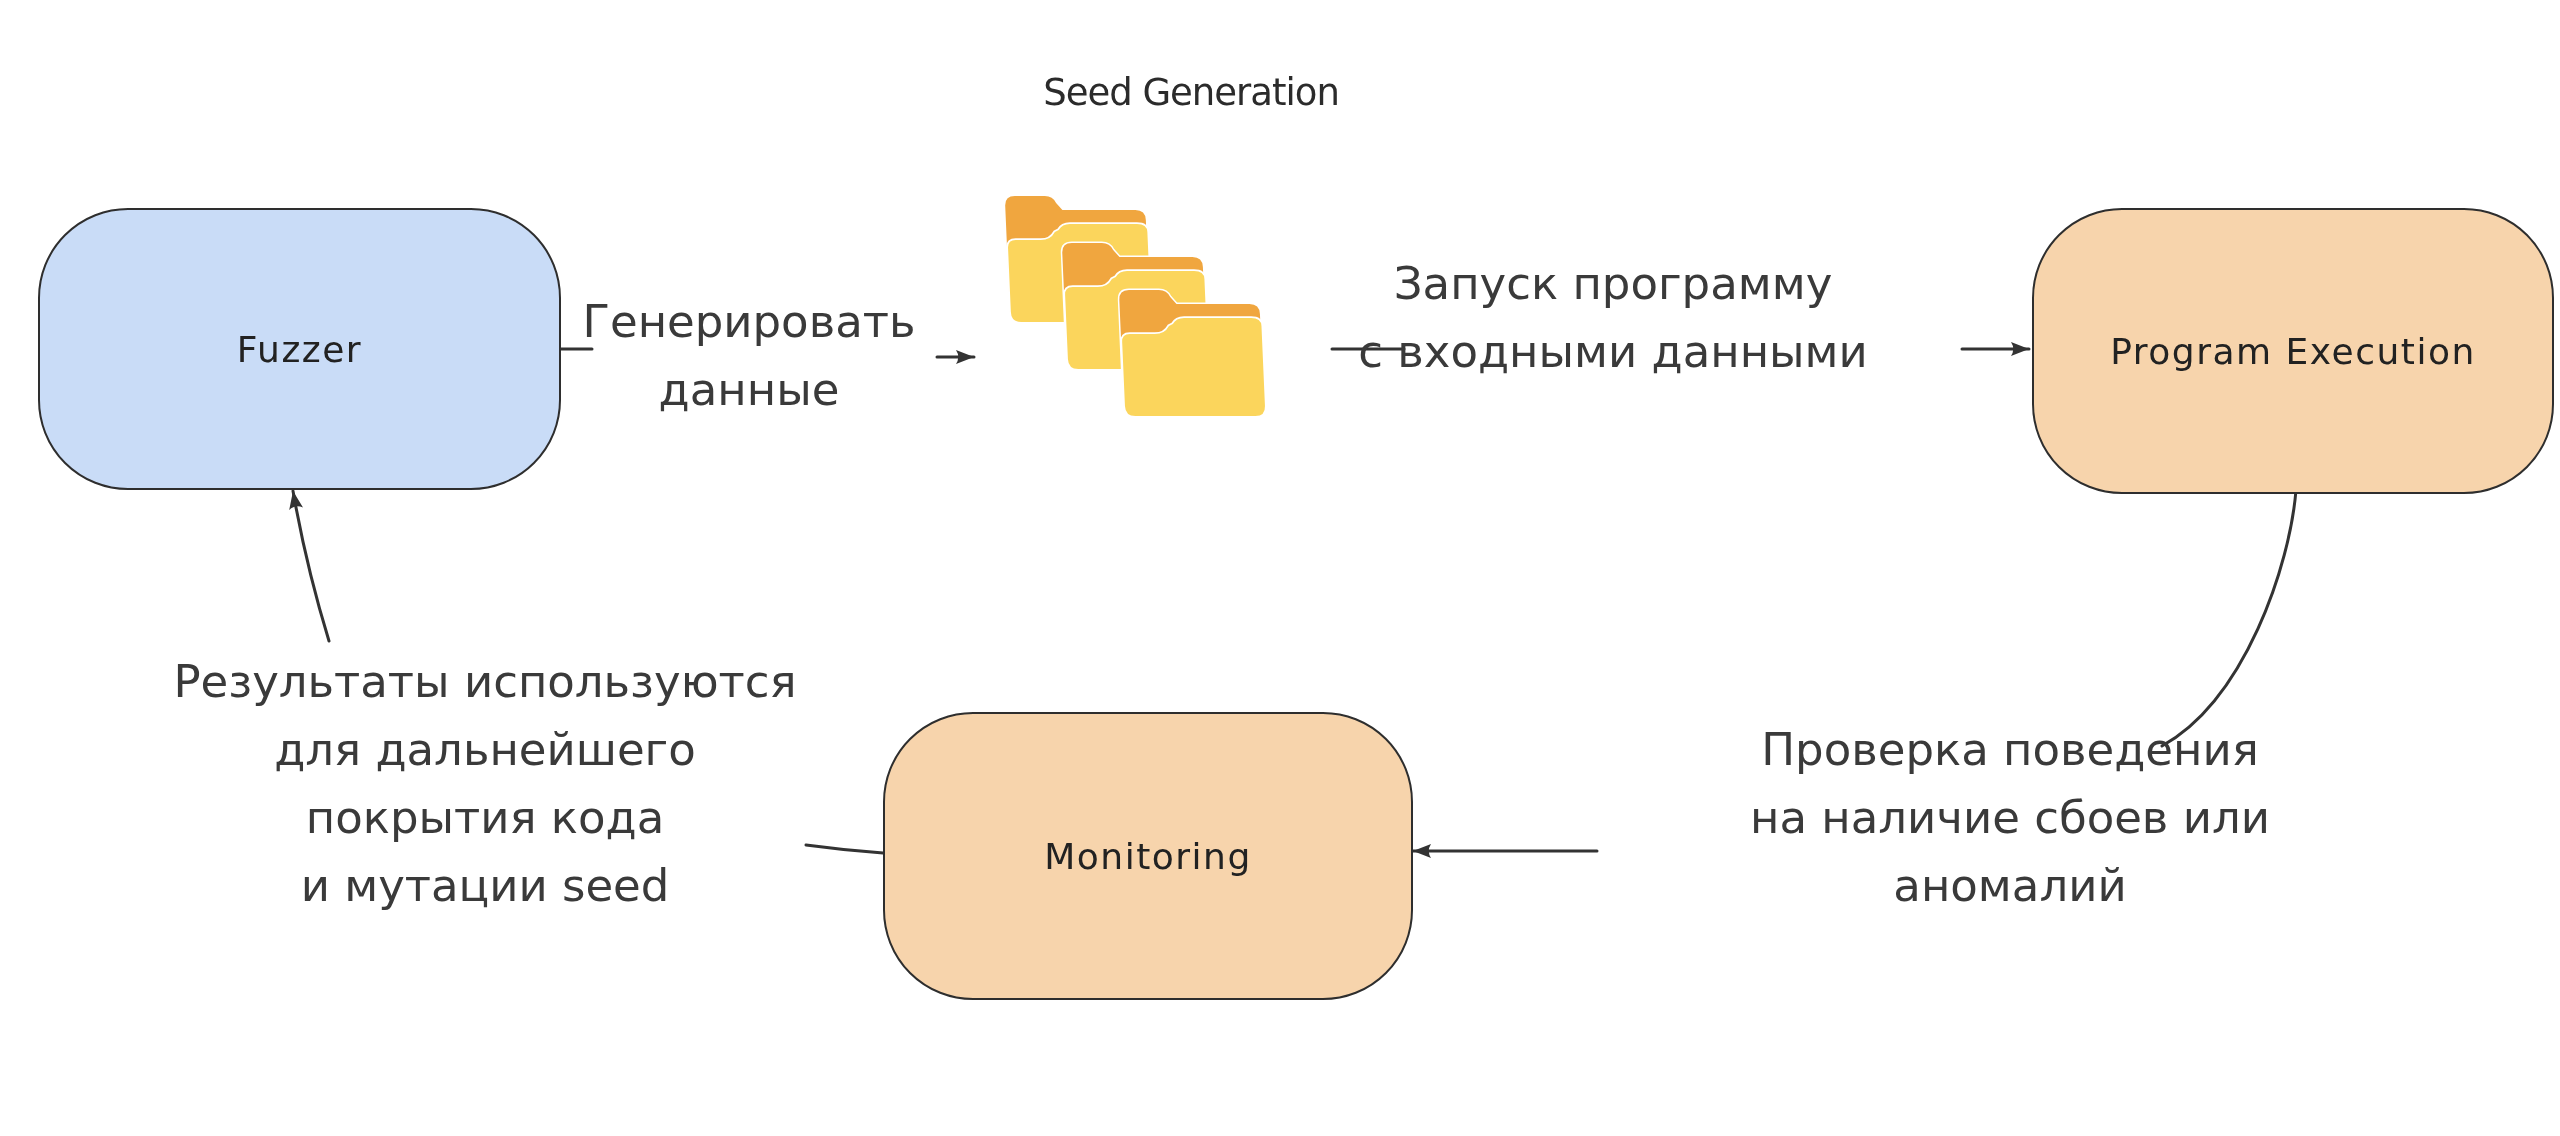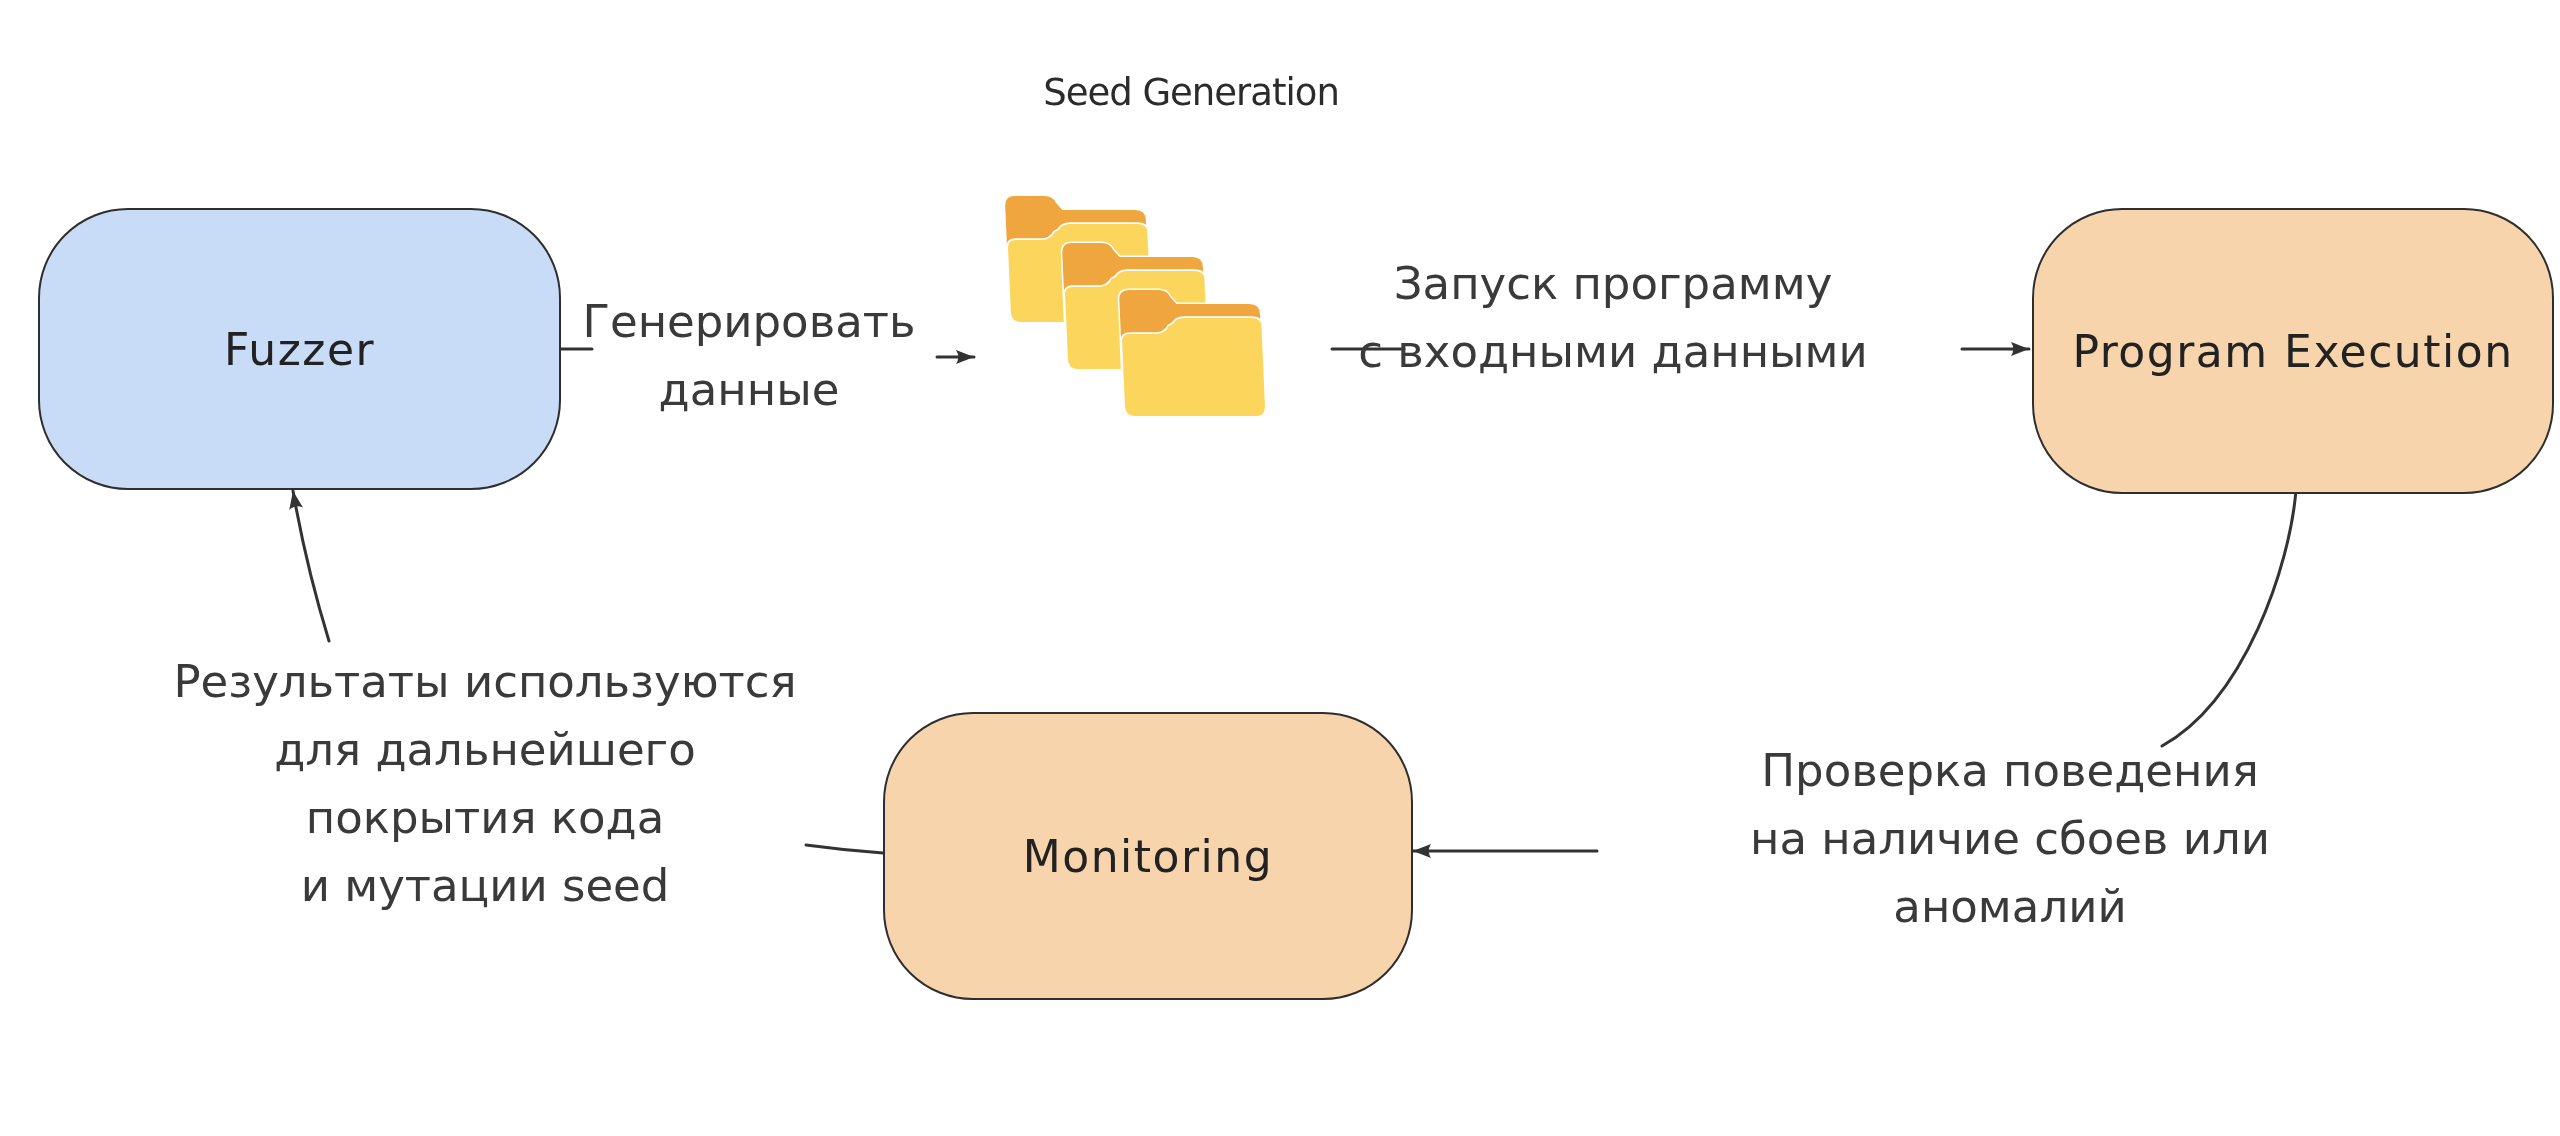--- a/index.html
+++ b/index.html
@@ -13,37 +13,37 @@
     background:var(--background);
     font-family:"DejaVu Sans","Liberation Sans",sans-serif;
     color:var(--text);
   }
   .edges{position:absolute;left:0;top:0;width:2560px;height:1136px;}
   .edge{stroke:var(--stroke);stroke-width:3;fill:none;stroke-linecap:round;}
   .arrowhead{fill:var(--stroke);}
   .node{
     position:absolute; display:flex; align-items:center; justify-content:center;
     border:2px solid var(--node-border); border-radius:90px;
-    font-size:44px; letter-spacing:1.5px; color:#222; white-space:nowrap;
+    font-size:36px; letter-spacing:1.5px; color:#222; white-space:nowrap;
   }
   .node-fuzzer{left:38px;top:208px;width:519px;height:278px;background:var(--node-blue);}
   .node-program-execution{left:2032px;top:208px;width:518px;height:282px;background:var(--node-orange);}
   .node-monitoring{left:883px;top:712px;width:526px;height:284px;background:var(--node-orange);}
   .diagram-title{
     position:absolute; left:1191px; top:92px; transform:translate(-50%,-50%);
     font-size:37px; letter-spacing:-1px; color:#2b2b2b; white-space:nowrap;
   }
   .edge-label{
     position:absolute; transform:translate(-50%,-50%);
     font-size:45px; line-height:68px; text-align:center;
     color:#3a3a3a; white-space:pre-line;
   }
   .label-generate{left:749px;top:356px;}
   .label-run{left:1613px;top:318px;}
-  .label-check{left:2010px;top:818px;margin-top:21px;}
+  .label-check{left:2010px;top:818px;}
   .label-results{left:485px;top:784px;}
   .folders{position:absolute;left:988px;top:178px;width:290px;height:260px;}
   .folder-back{fill:var(--folder-orange);stroke:#fff;stroke-width:3;paint-order:stroke;}
   .folder-front{fill:var(--folder-yellow);stroke:#fff;stroke-width:3.5;paint-order:stroke;}
 </style>
 </head>
 <body>
 
 <div class="stage">
 

